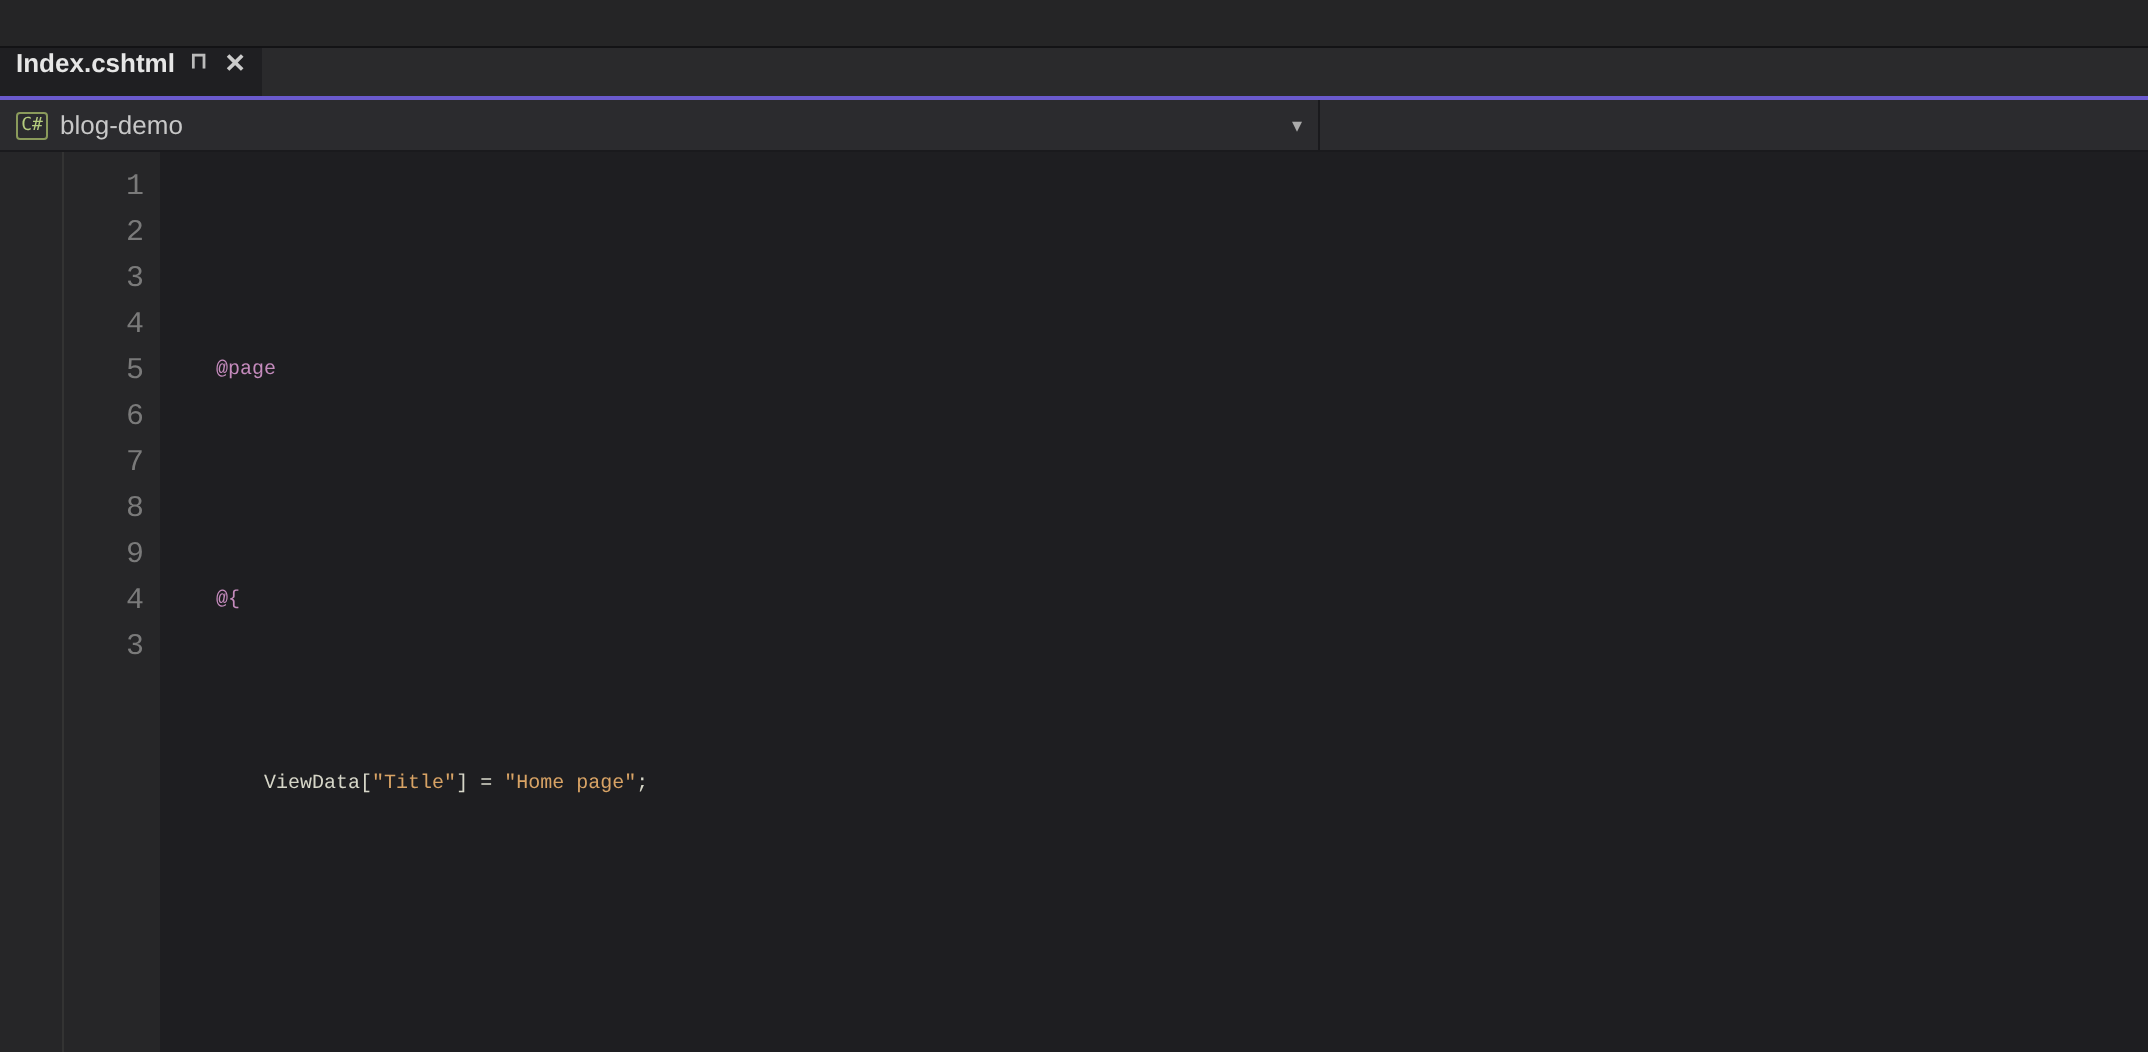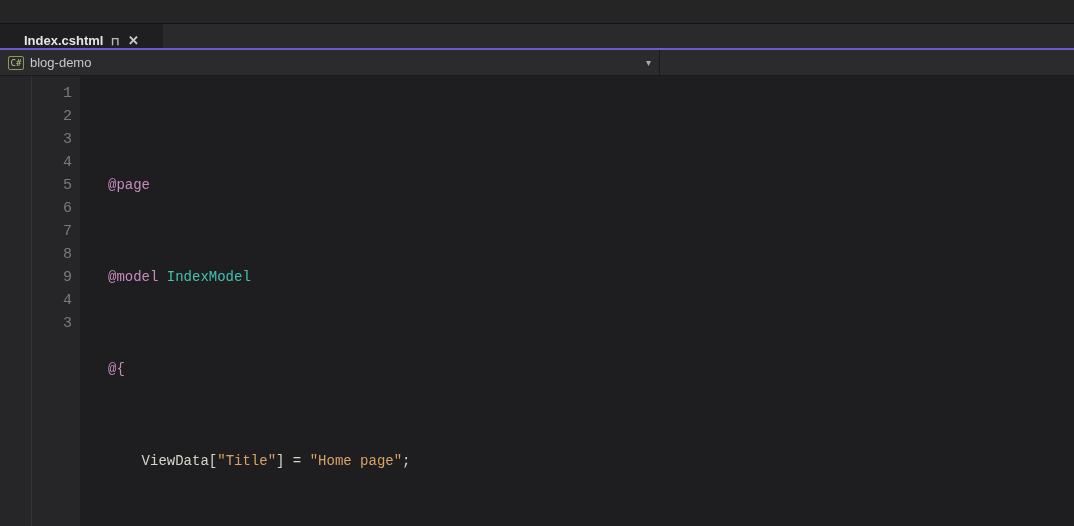--- a/index.html
+++ b/index.html
@@ -20,24 +20,24 @@
   }
   .tab-bar {
     display: flex;
     align-items: center;
     background: #2a2a2c;
     height: 26px;
     border-bottom: 2px solid #6a5acd;
   }
   .tab {
     display: flex;
-    align-items: flex-end;
+    align-items: flex-start;
     background: #1f1f22;
     height: 100%;
-    padding: 0 24px;
+    padding: 0 8px;
     font-size: 13px;
     color: #e6e6e6;
     font-weight: 600;
     gap: 8px;
   }
   .tab-pin {
     font-size: 11px;
     color: #bbb;
     display:inline-block;
     transform: scaleX(-1);
@@ -99,21 +99,21 @@
     padding: 6px 8px 0 0;
     font-family: Consolas, "Courier New", monospace;
     font-size: 15px;
     color: #7a7a7a;
     line-height: 23px;
   }
   .code-area {
     flex: 1;
     padding: 6px 0 0 0;
     font-family: Consolas, "Courier New", monospace;
-    font-size: 14px;
+    font-size: 10px;
     line-height: 23px;
     position: relative;
     white-space: pre;
   }
   .code-line {
     display:flex;
     height:23px;
     align-items:center;
   }
   .fold-col {
@@ -174,24 +174,20 @@
   </div>
 
   <div class="code-area">
 
     
     <div class="code-line">
       <span class="fold-col"></span><span class="change-col"></span>
       <span class="code-text"><span class="razor">@page</span></span>
     </div>
     
-    <div class="code-line">
-      <span class="fold-col"></span><span class="change-col"></span>
-      <span class="code-text"><span class="razor">@model </span><span class="type">IndexModel</span></span>
-    </div>
     
     <div class="code-line">
       <span class="fold-col"></span><span class="change-col"></span>
       <span class="code-text"><span class="razor">@{</span></span>
     </div>
     
     <div class="code-line">
       <span class="fold-col"></span><span class="change-col"></span>
       <span class="code-text plain">    <span class="ident">ViewData</span><span class="plain">[</span><span class="string">"Title"</span><span class="plain">]</span><span class="plain"> = </span><span class="string">"Home page"</span><span class="plain">;</span></span>
     </div>

